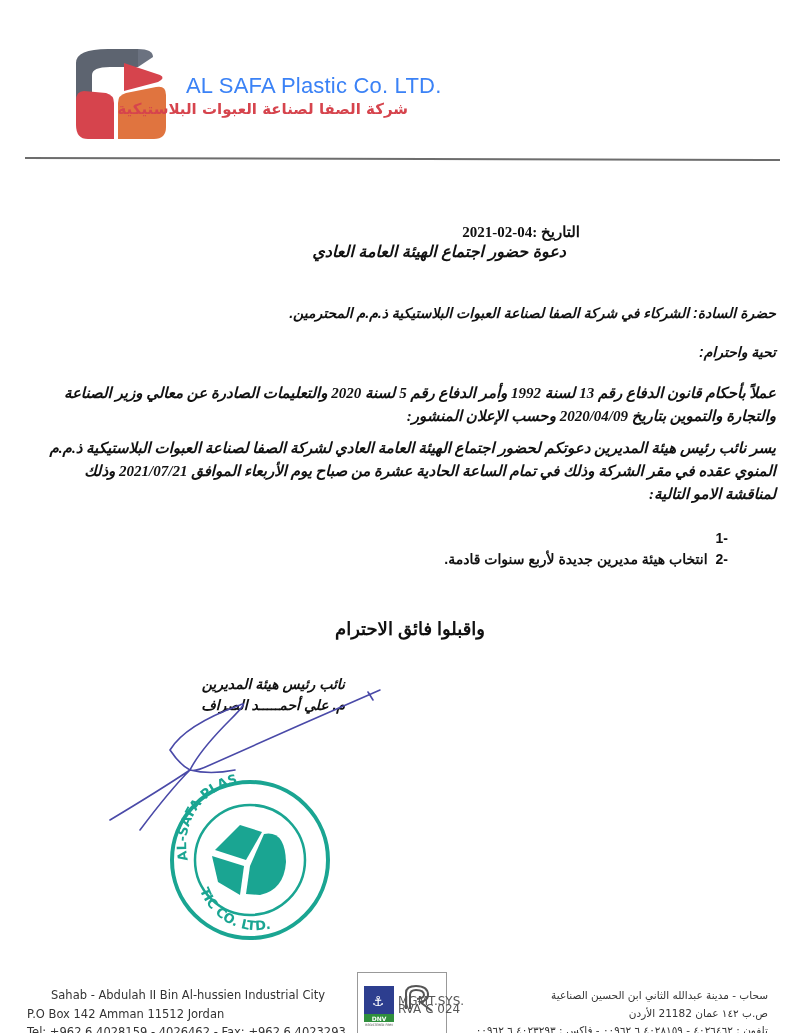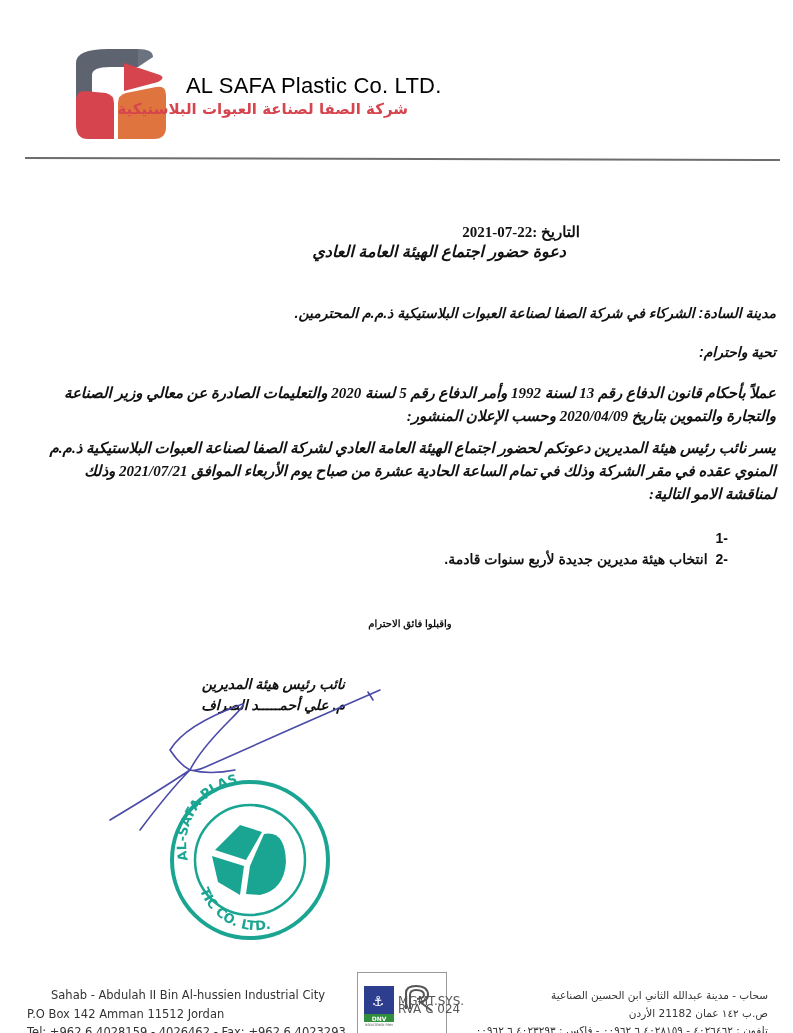--- a/index.html
+++ b/index.html
@@ -3,40 +3,40 @@
 <meta charset="utf-8">
 <style>
   html, body { margin: 0; padding: 0; }
   body {
     width: 793px; height: 1033px; background: #ffffff; position: relative; overflow: hidden;
     font-family: "DejaVu Sans", sans-serif; color: #111;
   }
   .abs { position: absolute; }
   
   #logo-mark { left: 58px; top: 45px; width: 122px; height: 98px; }
-  #company-en { left: 186px; top: 73px; font-family: "Liberation Sans", sans-serif; font-size: 22px; color: #000000; letter-spacing: 0.2px; white-space: nowrap; }
+  #company-en { left: 186px; top: 73px; font-family: "Liberation Sans", sans-serif; font-size: 22px; color: #3b82f6; letter-spacing: 0.2px; white-space: nowrap; }
   #company-ar { left: 186px; top: 100px; width: 222px; text-align: right; direction: rtl; font-family: "DejaVu Sans", sans-serif; font-weight: bold; font-size: 15px; color: #d6444d; white-space: nowrap; }
   #header-rule { left: 25px; top: 157px; width: 755px; height: 2px; background: #6d6d6d; transform: rotate(0.15deg); transform-origin: left; }
 
   .rtl { direction: rtl; text-align: right; unicode-bidi: plaintext; font-style: italic; }
 
   #date-line { right: 213px; top: 223px; font-size: 15px; white-space: nowrap; font-family: "Liberation Serif", serif; font-weight: bold; }
   #doc-title { right: 227px; top: 242px; font-size: 16px; white-space: nowrap; font-family: "Liberation Sans", sans-serif; font-weight: bold; }
 
   #addressee { right: 17px; top: 305px; font-size: 14px; white-space: nowrap; font-family: "Liberation Sans", sans-serif; font-weight: bold; }
   #greeting { right: 17px; top: 344px; font-size: 14px; white-space: nowrap; font-family: "Liberation Sans", sans-serif; font-weight: bold; }
 
   .para { right: 17px; width: 730px; font-family: "Liberation Serif", serif; font-weight: bold; font-size: 15px; line-height: 23px; }
   #para-1 { top: 382px; }
   #para-2 { top: 437px; }
 
   #agenda { right: 65px; top: 528px; width: 420px; font-family: "Liberation Sans", sans-serif; font-weight: bold; font-size: 14px; line-height: 21px; }
   .agenda-item { display: flex; flex-direction: row; gap: 8px; justify-content: flex-start; }
 
-  #closing { left: 300px; width: 220px; top: 618px; text-align: center; font-family: "Liberation Sans", sans-serif; font-weight: bold; font-size: 10px; direction: rtl; }
+  #closing { left: 300px; width: 220px; top: 618px; text-align: center; font-family: "Liberation Sans", sans-serif; font-weight: bold; font-size: 18px; direction: rtl; }
 
   #sig-title { left: 140px; width: 205px; top: 676px; font-family: "Liberation Sans", sans-serif; font-weight: bold; font-size: 14px; }
   #sig-name { left: 140px; width: 205px; top: 697px; font-family: "Liberation Sans", sans-serif; font-weight: bold; font-size: 14px; }
 
   #signature { left: 90px; top: 680px; width: 300px; height: 200px; }
   #stamp { left: 160px; top: 770px; width: 182px; height: 170px; }
 
   
   .foot-en { left: 27px; font-family: "DejaVu Sans", sans-serif; font-size: 11.5px; color: #333; white-space: nowrap; }
   #foot-en-1 { top: 988px; margin-left: 24px; }
@@ -61,25 +61,25 @@
   <path d="M80 4 Q95 4 95 12 L80 22 Z" fill="#6b7280"></path>
   <path d="M18 56 L18 80 Q18 94 30 94 L56 94 L56 58 Q56 50 48 48 L26 46 Q18 46 18 56 Z" fill="#d6444d"></path>
   <path d="M60 58 L60 94 L96 94 Q108 94 108 82 L108 50 Q108 40 98 42 L68 48 Q60 50 60 58 Z" fill="#e0743f"></path>
   <path d="M66 18 L102 30 Q108 33 100 37 L66 46 Z" fill="#d6444d"></path>
 </svg>
 <div id="company-en" class="abs">AL SAFA Plastic Co. LTD.</div>
 <div id="company-ar" class="abs">شركة الصفا لصناعة العبوات البلاستيكية</div>
 <div id="header-rule" class="abs"></div>
 
 <div id="date-line" class="abs" dir="rtl">
-  <span>التاريخ :</span><span dir="ltr">2021-07-22</span>
+  <span>التاريخ :</span><span dir="ltr">2021-02-04</span>
 </div>
 <div id="doc-title" class="abs rtl" dir="rtl">دعوة حضور اجتماع الهيئة العامة العادي</div>
 
-<div id="addressee" class="abs rtl" dir="rtl">مدينة السادة: الشركاء في شركة الصفا لصناعة العبوات البلاستيكية ذ.م.م المحترمين.</div>
+<div id="addressee" class="abs rtl" dir="rtl">حضرة السادة: الشركاء في شركة الصفا لصناعة العبوات البلاستيكية ذ.م.م المحترمين.</div>
 <div id="greeting" class="abs rtl" dir="rtl">تحية واحترام:</div>
 
 <div id="para-1" class="abs para rtl" dir="rtl">عملاً بأحكام قانون الدفاع رقم 13 لسنة 1992 وأمر الدفاع رقم 5 لسنة 2020 والتعليمات الصادرة عن معالي وزير الصناعة والتجارة والتموين بتاريخ 2020/04/09 وحسب الإعلان المنشور:</div>
 <div id="para-2" class="abs para rtl" dir="rtl">يسر نائب رئيس هيئة المديرين دعوتكم لحضور اجتماع الهيئة العامة العادي لشركة الصفا لصناعة العبوات البلاستيكية ذ.م.م المنوي عقده في مقر الشركة وذلك في تمام الساعة الحادية عشرة من صباح يوم الأربعاء الموافق 2021/07/21 وذلك لمناقشة الامو التالية:</div>
 
 <div id="agenda" class="abs" dir="rtl">
   <div class="agenda-item">
     <span dir="ltr">1-</span>
   </div>
   <div class="agenda-item">

